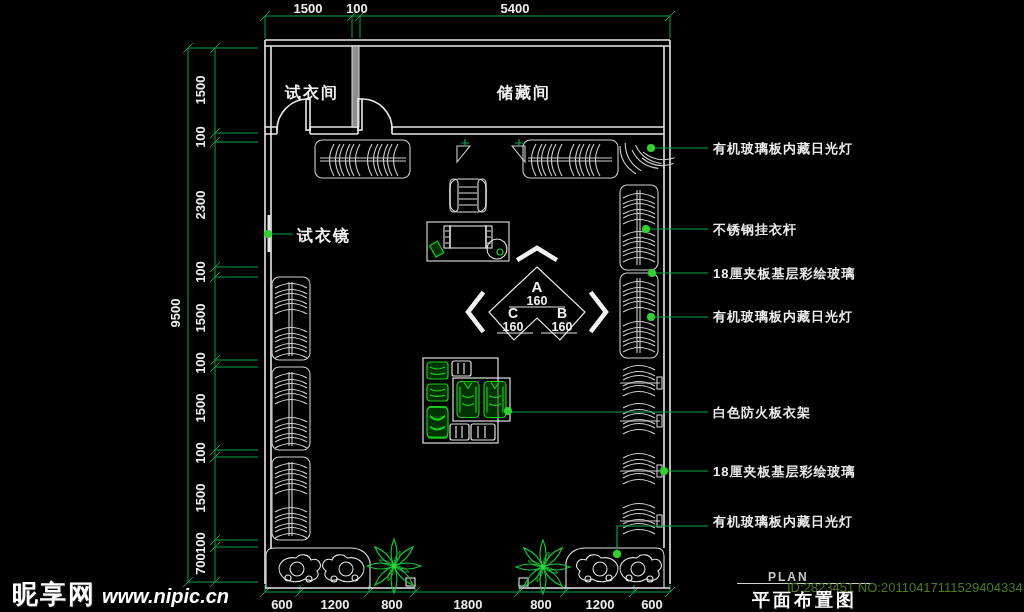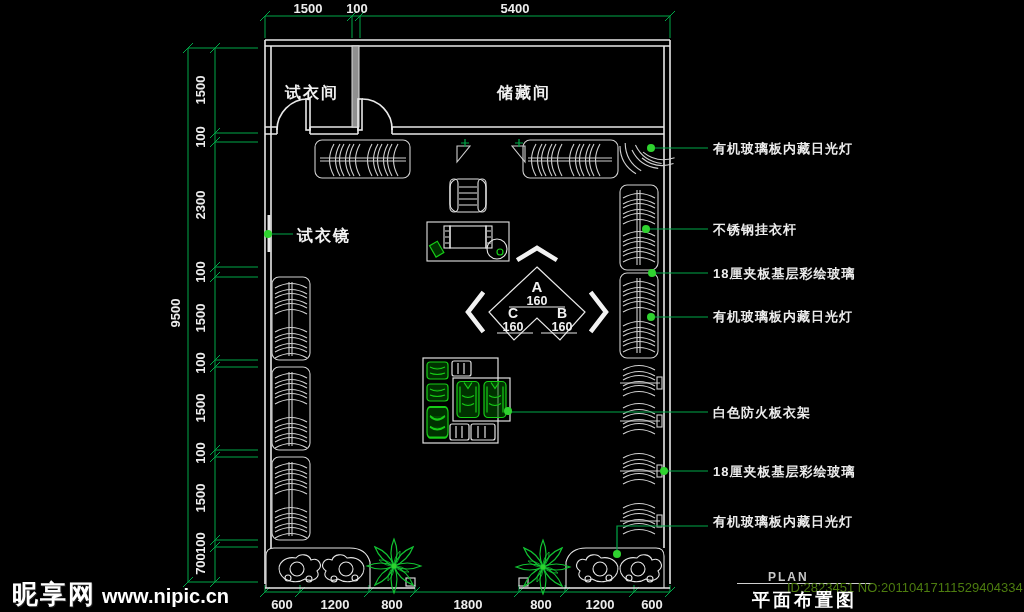--- a/index.html
+++ b/index.html
@@ -21,21 +21,21 @@
   .marker{stroke:#e8e8e8;stroke-width:1.2;fill:none;}
   .chev{stroke:#f2f2f2;stroke-width:4.5;fill:none;stroke-linecap:square;}
   .dimtx{fill:#ededed;font-size:13px;font-weight:bold;}
   .cntx{fill:#ededed;font-size:13px;font-weight:bold;letter-spacing:1px;}
   .roomtx{fill:#f2f2f2;font-size:16px;font-weight:bold;letter-spacing:2px;}
   .mk{fill:#f2f2f2;font-weight:bold;}
   .mid{text-anchor:middle;}
   .overlay{position:absolute;white-space:nowrap;}
   #watermark{left:12px;top:577px;color:#fff;font-weight:bold;}
   #wm-brand{font-size:26px;letter-spacing:2px;text-shadow:1px 1px 0 #222;text-align:right;}
-  #wm-site{font-size:20px;margin-left:6px;}
+  #wm-site{font-size:20px;font-style:italic;margin-left:6px;}
   #plan-en{left:768px;top:570px;color:#c9c9c9;font-size:12px;letter-spacing:2px;font-weight:bold;}
   #plan-rule{position:absolute;left:737px;top:583px;width:136px;height:0;border-top:1.5px solid #cfcfcf;}
   #id-line{left:787px;top:580px;color:#4d7c0f;font-size:13px;z-index:1;}
   #plan-cn{left:752px;top:588px;color:#fff;font-size:18px;font-weight:bold;letter-spacing:3px;z-index:2;}
 </style>
 </head>
 <body>
 
 <div id="stage">
 <svg width="1024" height="612" viewBox="0 0 1024 612">

